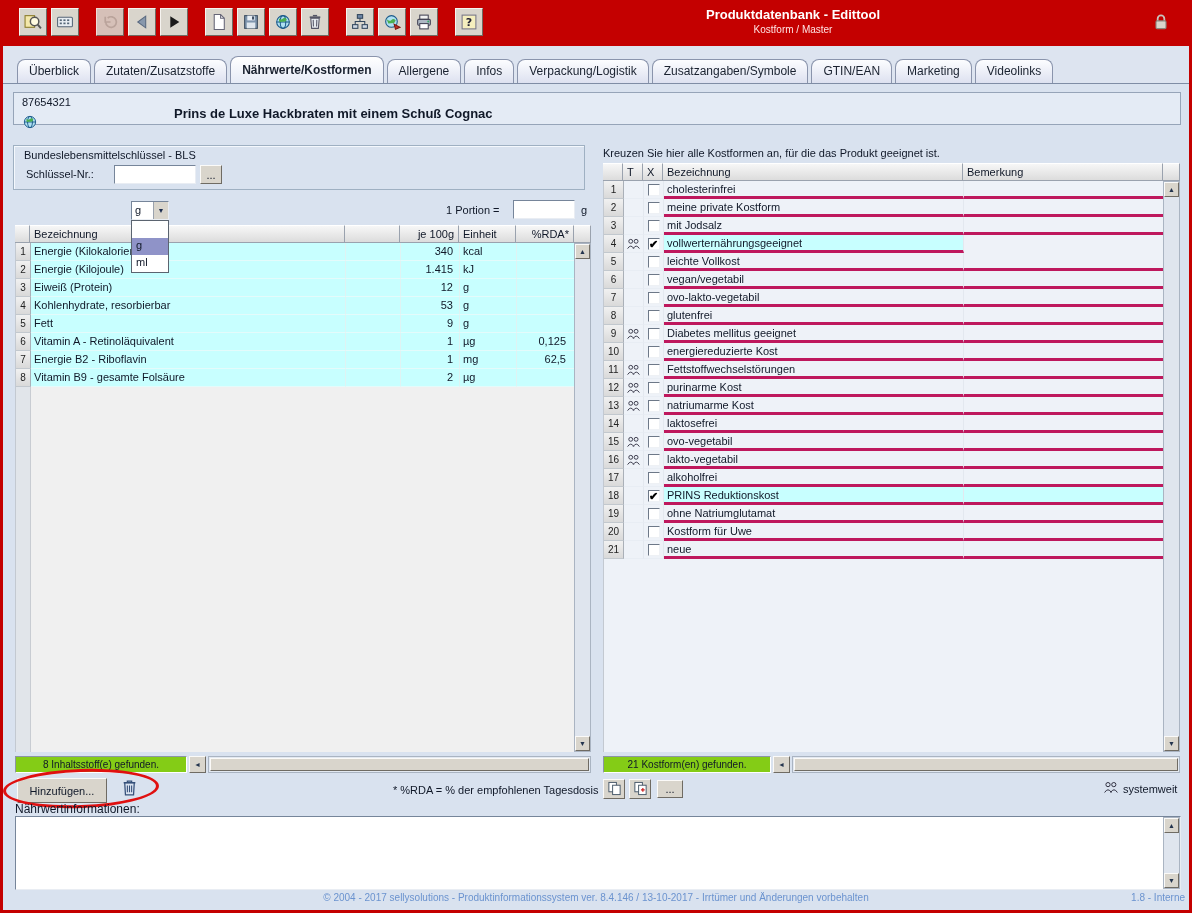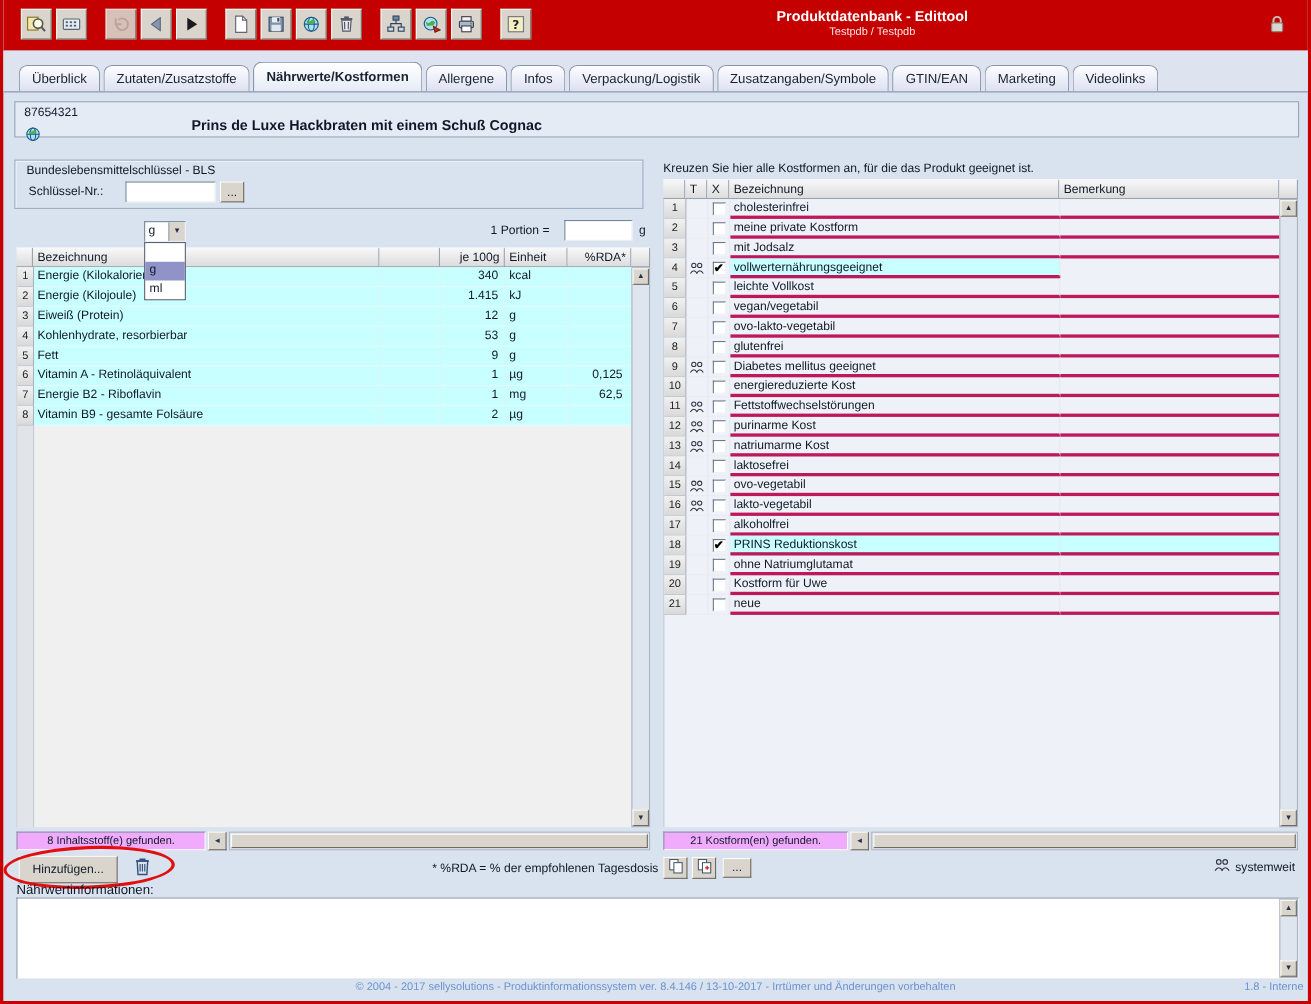--- a/index.html
+++ b/index.html
@@ -97,21 +97,21 @@
              display: flex; flex-direction: column; justify-content: space-between; align-items: center; }
   .htrack { background: #e3e9f1; border: 1px solid #aab4c2; position: relative; flex: 1; height: 17px; }
   .hthumb { position: absolute; left: 1px; top: 1px; bottom: 1px; right: 1px; background: #d9d5cc;
             border: 1px solid; border-color: #fbfaf8 #6f6b63 #6f6b63 #fbfaf8; }
   .sb-btn { width: 15px; height: 15px; background: #d9d5cc; border: 1px solid;
             border-color: #fbfaf8 #6f6b63 #6f6b63 #fbfaf8; font-size: 7px; display: flex;
             align-items: center; justify-content: center; color: #23344e; cursor: pointer; }
 
   
   .statusrow { position: absolute; top: 756px; height: 17px; display: flex; gap: 2px; }
-  .status-box { background: #f0abfc; border: 1px solid; border-color: #8b95a5 #ffffff #ffffff #8b95a5;
+  .status-box { background: #84cc16; border: 1px solid; border-color: #8b95a5 #ffffff #ffffff #8b95a5;
                 font-size: 10px; color: #101828; padding: 2px 8px 0; white-space: nowrap; }
 
   
   .add-btn { left: 14px; top: 778px; width: 90px; height: 25px; text-align: right; }
   .trash2 { position: absolute; left: 118px; top: 777px; width: 17px; height: 21px; cursor: pointer; }
   .trash2 svg { width: 17px; height: 21px; }
   .red-ellipse { position: absolute; left: 0px; top: 769px; width: 156px; height: 39px;
                  border: 3px solid #e01010; border-radius: 50%; transform: rotate(-2deg); pointer-events: none; }
   .footnote { position: absolute; left: 390px; top: 784px; font-size: 11px; color: #101828; }
 
@@ -265,21 +265,21 @@
           <span class="icon ">
             <svg viewBox="0 0 17 17">
               <rect x="2" y="2" width="13" height="13" fill="#f5efbe" stroke="#778"></rect>
               <text x="8.5" y="12.4" font-size="10.5" font-weight="bold" text-anchor="middle" fill="#223" font-family="DejaVu Sans, sans-serif">?</text>
             </svg>
           </span>
         </button>
       </div>
     <div class="tb-title-wrap">
       <div class="tb-title">Produktdatenbank - Edittool</div>
-      <div class="tb-subtitle">Testpdb / Testpdb</div>
+      <div class="tb-subtitle">Kostform / Master</div>
     </div>
     <span class="tb-lock" id="lock-slot"><svg viewBox="0 0 18 18">
           <path d="M6 8 V6 a3 3 0 0 1 6 0 v2" fill="none" stroke="#c8c4bc" stroke-width="1.6"></path>
           <rect x="4.5" y="8" width="9" height="7" rx="1" fill="#d9d5cc" stroke="#8a867e"></rect>
         </svg></span>
   </div>
 
   <div class="tabbar" id="tabbar">
       <div class="tab">Überblick</div>
       <div class="tab">Zutaten/Zusatzstoffe</div>

